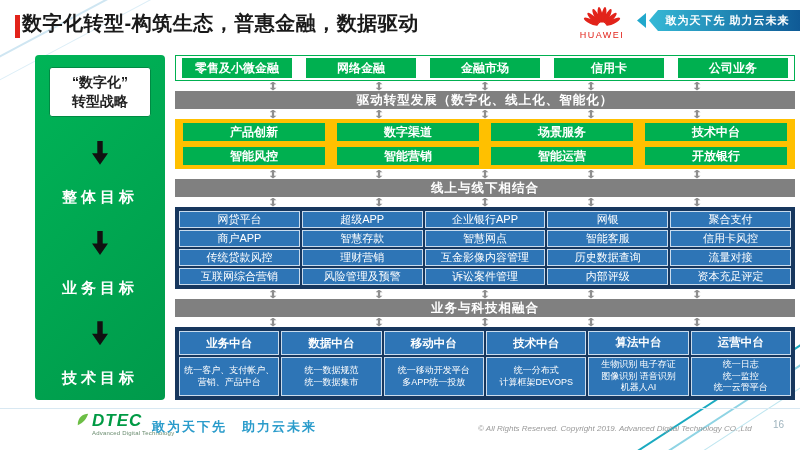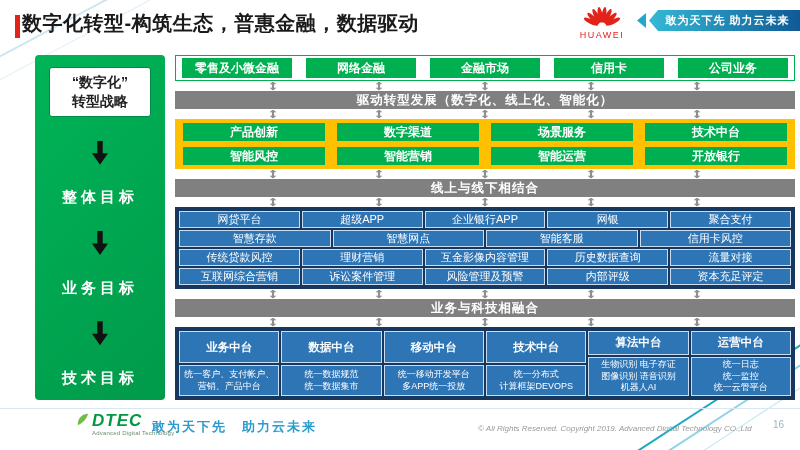--- a/index.html
+++ b/index.html
@@ -58,21 +58,21 @@
   .yellow { height:50px; background:#FFC000; padding:4px 8px; box-sizing:border-box; display:flex; flex-direction:column; justify-content:space-between; }
   .yellow-row { height:18px; display:flex; gap:12px; }
   .yellow-box { flex:1; background:#00B050; color:#fff; font-size:12px; font-weight:bold; display:flex; align-items:center; justify-content:center; }
 
   .blue-grid { height:82px; background:#17375E; padding:4px; box-sizing:border-box; display:flex; flex-direction:column; gap:2px; }
   .bg-row { flex:1; display:flex; gap:2px; }
   .bg-cell { flex:1; background:#2E75B6; border:1px solid rgba(255,255,255,.75); box-sizing:border-box; color:#fff; font-size:11px; display:flex; align-items:center; justify-content:center; white-space:nowrap; }
 
   .platforms { height:73px; background:#17375E; padding:4px; box-sizing:border-box; display:flex; gap:2px; }
   .plat-col { flex:1; display:flex; flex-direction:column; gap:2px; min-width:0; }
-  .plat-head { height:32px; background:#2E75B6; border:1px solid rgba(255,255,255,.75); box-sizing:border-box; color:#fff; font-size:11.5px; font-weight:bold; display:flex; align-items:center; justify-content:center; }
+  .plat-head { height:24px; background:#2E75B6; border:1px solid rgba(255,255,255,.75); box-sizing:border-box; color:#fff; font-size:11.5px; font-weight:bold; display:flex; align-items:center; justify-content:center; }
   .plat-body { flex:1; background:#2E75B6; border:1px solid rgba(255,255,255,.75); box-sizing:border-box; color:#fff; font-size:9px; line-height:1.3; display:flex; align-items:center; justify-content:center; text-align:center; white-space:pre-line; padding:1px 2px; }
 
   
   .footer-line { position:absolute; left:0; top:408px; width:800px; height:1px; background:#d8e8f2; }
   .dtec { position:absolute; left:76px; top:412px; display:flex; align-items:flex-start; gap:3px; }
   .dtec-col { display:flex; flex-direction:column; }
   .dtec-name { color:#009A44; font-weight:bold; font-style:italic; font-size:17px; letter-spacing:1px; line-height:1; }
   .dtec-sub { font-size:6px; color:#6a8c6f; margin-top:1px; letter-spacing:.2px; }
   .slogan { position:absolute; left:152px; top:418px; color:#2B9CCB; font-weight:bold; font-size:13px; letter-spacing:2px; }
   .copyright { position:absolute; left:478px; top:424px; color:#999; font-size:8px; font-style:italic; }
@@ -186,36 +186,37 @@
 
     <div class="blue-grid">
       <div class="bg-row">
         <div class="bg-cell">网贷平台</div>
         <div class="bg-cell">超级APP</div>
         <div class="bg-cell">企业银行APP</div>
         <div class="bg-cell">网银</div>
         <div class="bg-cell">聚合支付</div>
       </div>
       <div class="bg-row">
+        <div class="bg-cell">商户APP</div>
         <div class="bg-cell">智慧存款</div>
         <div class="bg-cell">智慧网点</div>
         <div class="bg-cell">智能客服</div>
         <div class="bg-cell">信用卡风控</div>
       </div>
       <div class="bg-row">
         <div class="bg-cell">传统贷款风控</div>
         <div class="bg-cell">理财营销</div>
         <div class="bg-cell">互金影像内容管理</div>
         <div class="bg-cell">历史数据查询</div>
         <div class="bg-cell">流量对接</div>
       </div>
       <div class="bg-row">
         <div class="bg-cell">互联网综合营销</div>
+        <div class="bg-cell">风险管理及预警</div>
         <div class="bg-cell">诉讼案件管理</div>
-        <div class="bg-cell">风险管理及预警</div>
         <div class="bg-cell">内部评级</div>
         <div class="bg-cell">资本充足评定</div>
       </div>
     </div>
 
     <div class="arrow-row">
       <span class="uda"></span>
         <span class="uda"></span>
         <span class="uda"></span>
         <span class="uda"></span>

